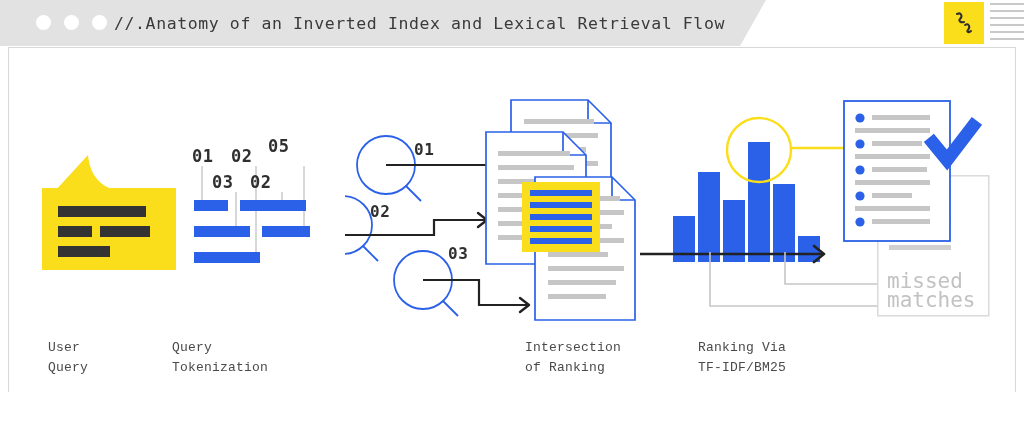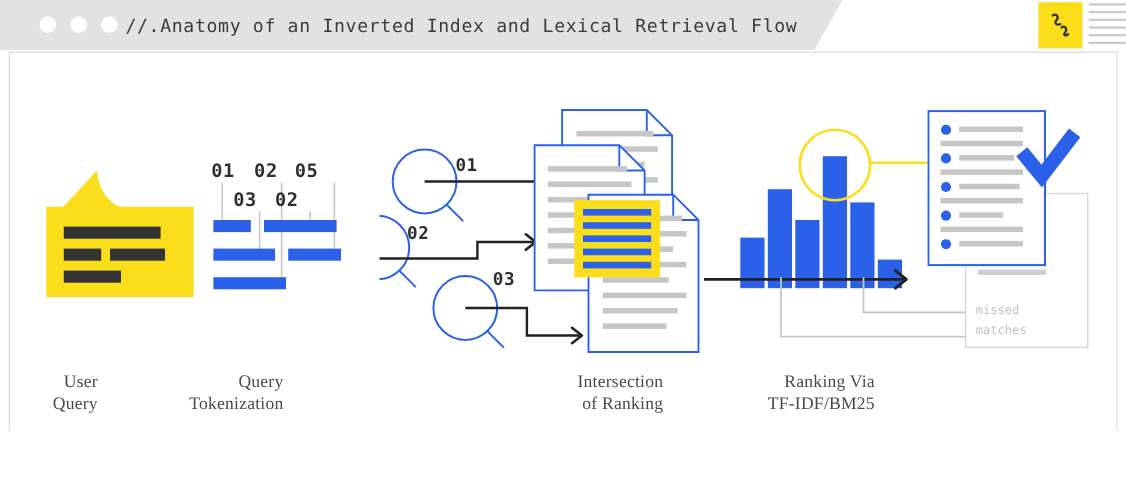--- a/index.html
+++ b/index.html
@@ -61,27 +61,26 @@
     background: #ffffff;
   }
 
   
   #stage { position: absolute; left: 0; top: 0; width: 1024px; height: 443px; }
   #stage svg { position: absolute; left: 0; top: 0; }
 
   
   .caption {
     position: absolute;
-    font-family: Liberation Serif, serif;
-    font-size: 16px;
+    font-family: Liberation Mono, monospace;
+    font-size: 13px;
     line-height: 20px;
     color: #4a4a4a;
     white-space: pre;
     letter-spacing: 0.2px;
-    text-align: right;
   }
 
   
   #bottombar {
     position: absolute; left: 894px; top: 399px;
     width: 122px; height: 36px;
     background: #fade1b;
   }
   #bottombar-sq {
     position: absolute; right: 9px; top: 7px;
@@ -98,21 +97,21 @@
   
   .step-num {
     position: absolute;
     font-family: "DejaVu Sans Mono", monospace;
     font-size: 16px; font-weight: 700;
     color: #2f2f2f; letter-spacing: 0.5px;
   }
   .missed-label {
     position: absolute;
     font-family: "DejaVu Sans Mono", monospace;
-    font-size: 11px; line-height: 19px;
+    font-size: 21px; line-height: 19px;
     color: #c2c2c2; white-space: pre;
   }
 </style>
 </head>
 <body>
 
 <div id="screen">
 
   <div id="titlebar">
     <span class="dot d1"></span>
@@ -299,21 +298,21 @@
         <circle cx="17" cy="122" r="4.6" fill="#2b61e8"></circle>
         <rect x="29" y="119" width="58" height="5" fill="#c6c6c6"></rect>
       </g>
       <path d="M90 43 L104 60 L130 26" fill="none" stroke="#2b61e8" stroke-width="13" stroke-linecap="square" stroke-linejoin="miter"></path>
     </svg>
 
   </div>
 
   <div class="token-num" style="left:192px; top:146px;">01</div>
   <div class="token-num" style="left:231px; top:146px;">02</div>
-  <div class="token-num" style="left:268px; top:146px;">05</div>
+  <div class="token-num" style="left:268px; top:136px;">05</div>
   <div class="token-num" style="left:212px; top:172px;">03</div>
   <div class="token-num" style="left:250px; top:172px;">02</div>
 
   <div class="step-num" style="left:414px; top:140px;">01</div>
   <div class="step-num" style="left:370px; top:202px;">02</div>
   <div class="step-num" style="left:448px; top:244px;">03</div>
 
   <div class="missed-label" style="left:887px; top:272px;">missed
 matches</div>
 

